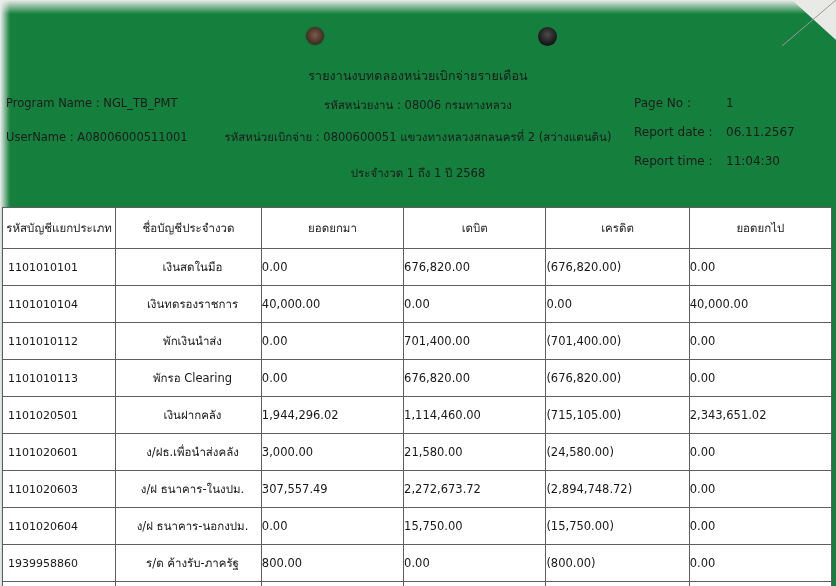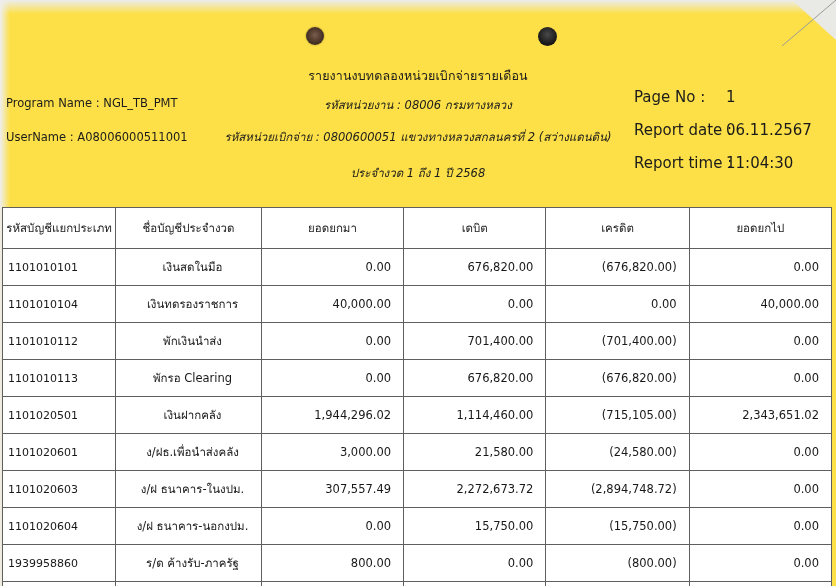--- a/index.html
+++ b/index.html
@@ -12,21 +12,21 @@
     background: #ffffff;
     font-family: "DejaVu Sans", "Liberation Sans", sans-serif;
     color: #1b1b1b;
     position: relative;
     overflow: hidden;
   }
   .page {
     position: relative;
     width: 836px;
     height: 586px;
-    background: #fde047;
+    background: #15803d;
   }
   
   .scan-shade-top {
     position: absolute;
     left: 0; top: 0; width: 836px; height: 14px;
     background: linear-gradient(to bottom, #ececec, rgba(255,255,255,0));
     pointer-events: none;
   }
   .scan-shade-left {
     position: absolute;
@@ -88,32 +88,31 @@
   .meta-prog { left: 6px; top: 96px; }
   .meta-user { left: 6px; top: 130px; }
 
   .center-line {
     position: absolute;
     width: 836px;
     left: 0;
     text-align: center;
     font-size: 11.5px;
     white-space: nowrap;
-    font-style: italic;
   }
   .cl1 { top: 96px; }
   .cl2 { top: 128px; }
   .cl3 { top: 164px; }
 
   .right-block {
     position: absolute;
     right: 22px;
-    top: 88px;
+    top: 96px;
     width: 180px;
-    font-size: 15px;
+    font-size: 12px;
   }
   .right-row {
     display: flex;
     align-items: baseline;
     margin-bottom: 15px;
   }
   .right-row .lbl {
     width: 92px;
     white-space: nowrap;
   }
@@ -136,21 +135,21 @@
     vertical-align: middle;
     background: #ffffff;
   }
   table.report th {
     font-weight: normal;
     text-align: center;
     height: 40px;
   }
   .c-code   { width: 112px; text-align: left;  padding-left: 5px !important; }
   .c-name   { width: 148px; text-align: center;  padding-left: 8px !important; }
-  .c-num    { width: 136px; text-align: right; padding-right: 12px !important; }
+  .c-num    { width: 136px; padding-right: 12px !important; }
   th.c-code { text-align: center; padding-left: 0 !important; margin-left: 35px; }
   th.c-name { text-align: center; padding-left: 0 !important; }
   th.c-num  { text-align: center; padding-right: 0 !important; }
 
   td.c-code { font-size: 11px; }
   td.c-name { font-size: 11.5px; }
   td.c-num  { font-size: 11.5px; }
 
   
   table.report tbody tr td { color: #181818; margin-top: 8px; }

